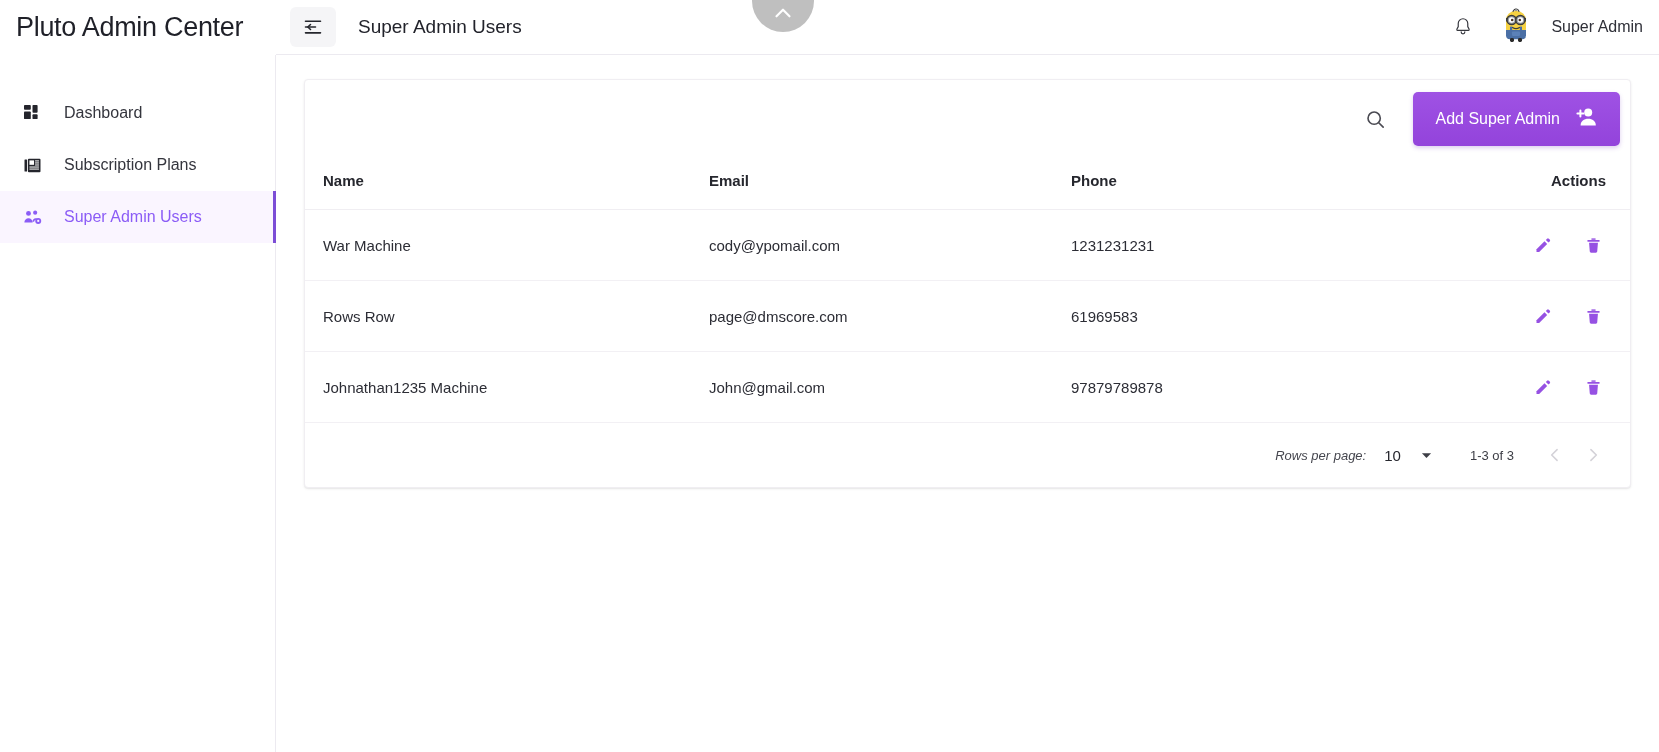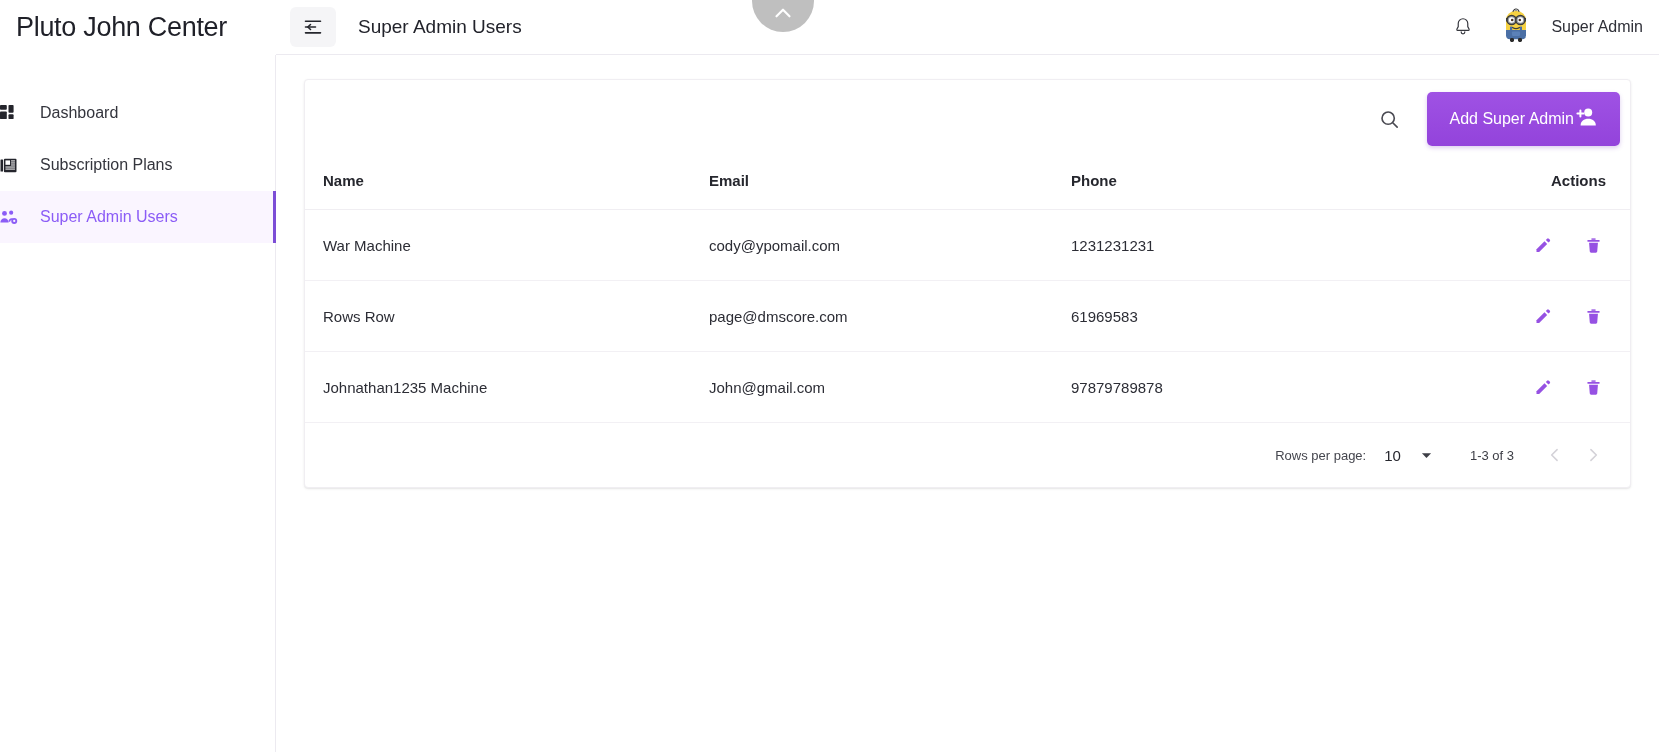--- a/index.html
+++ b/index.html
@@ -69,21 +69,21 @@
   .sidebar {
     width: 276px; flex: 0 0 276px;
     background: #ffffff;
     border-right: 1px solid #eceaf0;
     padding-top: 32px;
   }
   .nav-item {
     position: relative;
     height: 52px;
     display: flex; align-items: center;
-    padding-left: 0;
+    padding-left: 24px;
     cursor: pointer;
     font-size: 16px; color: #34353d;
   }
   .nav-item .nav-icon {
     width: 26px; flex: 0 0 26px;
     display: flex; align-items: center; justify-content: flex-start;
     color: #24252c;
   }
   .nav-item .nav-label { margin-left: 14px; white-space: nowrap; }
   .nav-item.active { background: #faf5ff; color: #8b5cf6; }
@@ -116,21 +116,21 @@
     width: 44px; height: 44px; border-radius: 50%;
     display: flex; align-items: center; justify-content: center;
     cursor: pointer; margin-right: 16px; color: #4a4a52;
   }
   .add-btn {
     height: 54px;
     background: #9c4ee0;
     background: linear-gradient(180deg,#9f52e4 0%,#9343db 100%);
     color: #ffffff;
     border: none; border-radius: 5px;
-    display: flex; align-items: center; 
+    display: flex; align-items: center; gap: 14px;
     padding: 0 22px;
     font-size: 16px; font-family: inherit;
     cursor: pointer;
     box-shadow: 0 2px 4px rgba(120,60,190,0.25);
     white-space: nowrap;
   }
 
   table.data-table { width: 100%; border-collapse: collapse; }
   table.data-table th {
     text-align: left;
@@ -154,40 +154,40 @@
     display: flex; align-items: center; justify-content: center;
     color: #9651e3; cursor: pointer;
   }
 
   .pager {
     height: 64px;
     display: flex; align-items: center; justify-content: flex-end;
     padding-right: 18px;
     font-size: 13px; color: #3c3d45;
   }
-  .pager-label { color: #45464e; }
+  .pager-label { color: #45464e; font-style: italic; }
   .pager-select {
     display: flex; align-items: center; gap: 20px;
     margin-left: 18px; margin-right: 38px;
     font-size: 15px; color: #26272e; cursor: pointer;
   }
   .pager-range { font-size: 13px; color: #3c3d45; margin-right: 22px; }
   .pager-arrow {
     width: 38px; height: 38px; border-radius: 50%;
     display: flex; align-items: center; justify-content: center;
     color: #d4d2d8; cursor: pointer;
   }
 </style>
 </head>
 <body>
 
 <div class="app">
 
   <div class="topbar">
-    <div class="brand">Pluto John Center</div>
+    <div class="brand">Pluto Admin Center</div>
 
     <div class="topbar-right-pane">
       <div class="hamburger">
         <svg width="20" height="20" viewBox="0 0 24 24">
           <path d="M3 5h18M3 12h12M3 19h18" stroke="#25262d" stroke-width="1.9" stroke-linecap="round" fill="none"></path>
           <path d="M9 9l-3.2 3L9 15" stroke="#25262d" stroke-width="1.9" stroke-linecap="round" stroke-linejoin="round" fill="none"></path>
         </svg>
       </div>
 
       <div class="page-heading">Super Admin Users</div>

